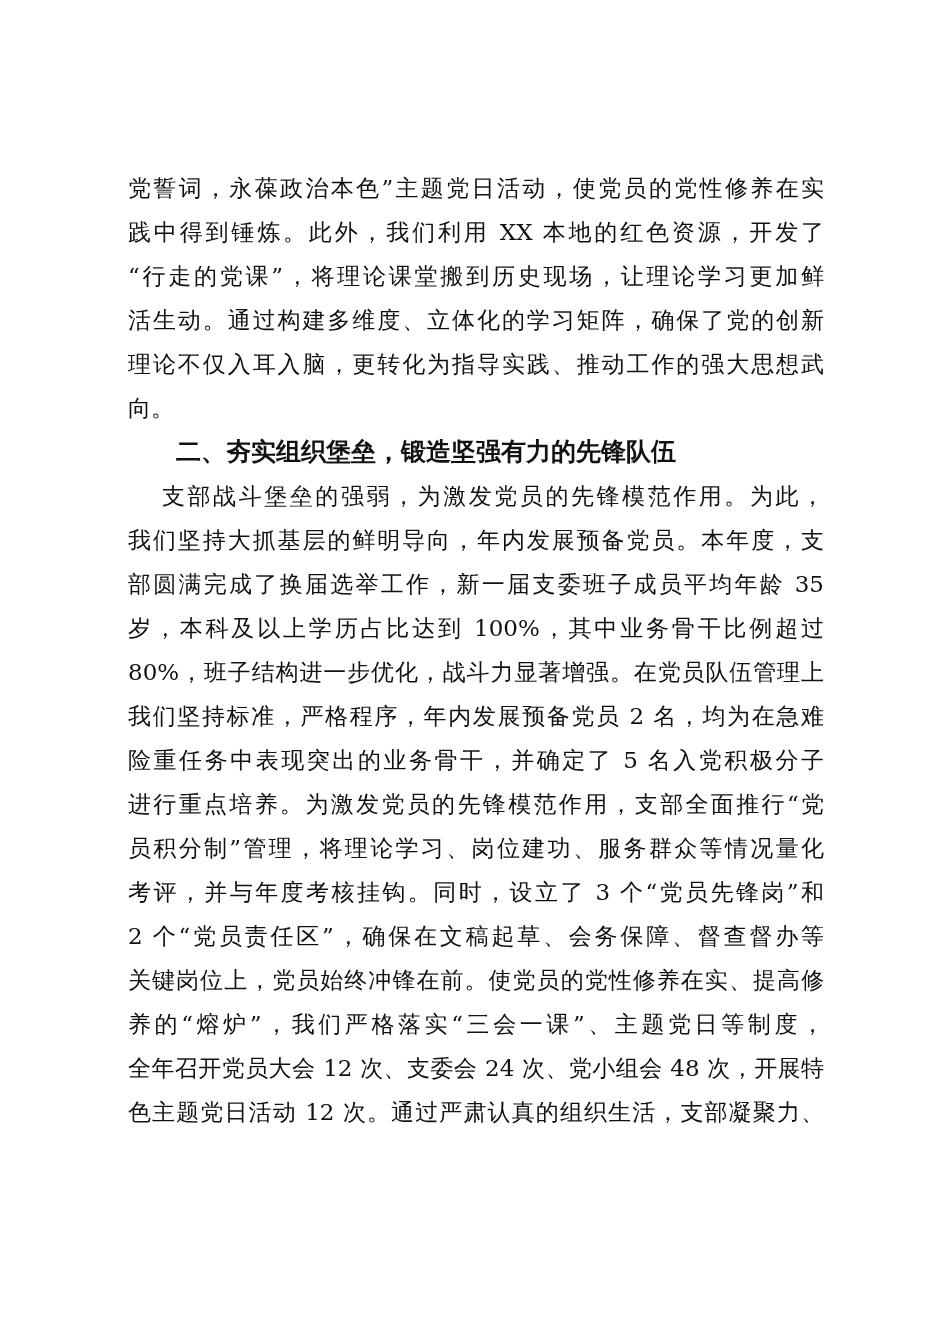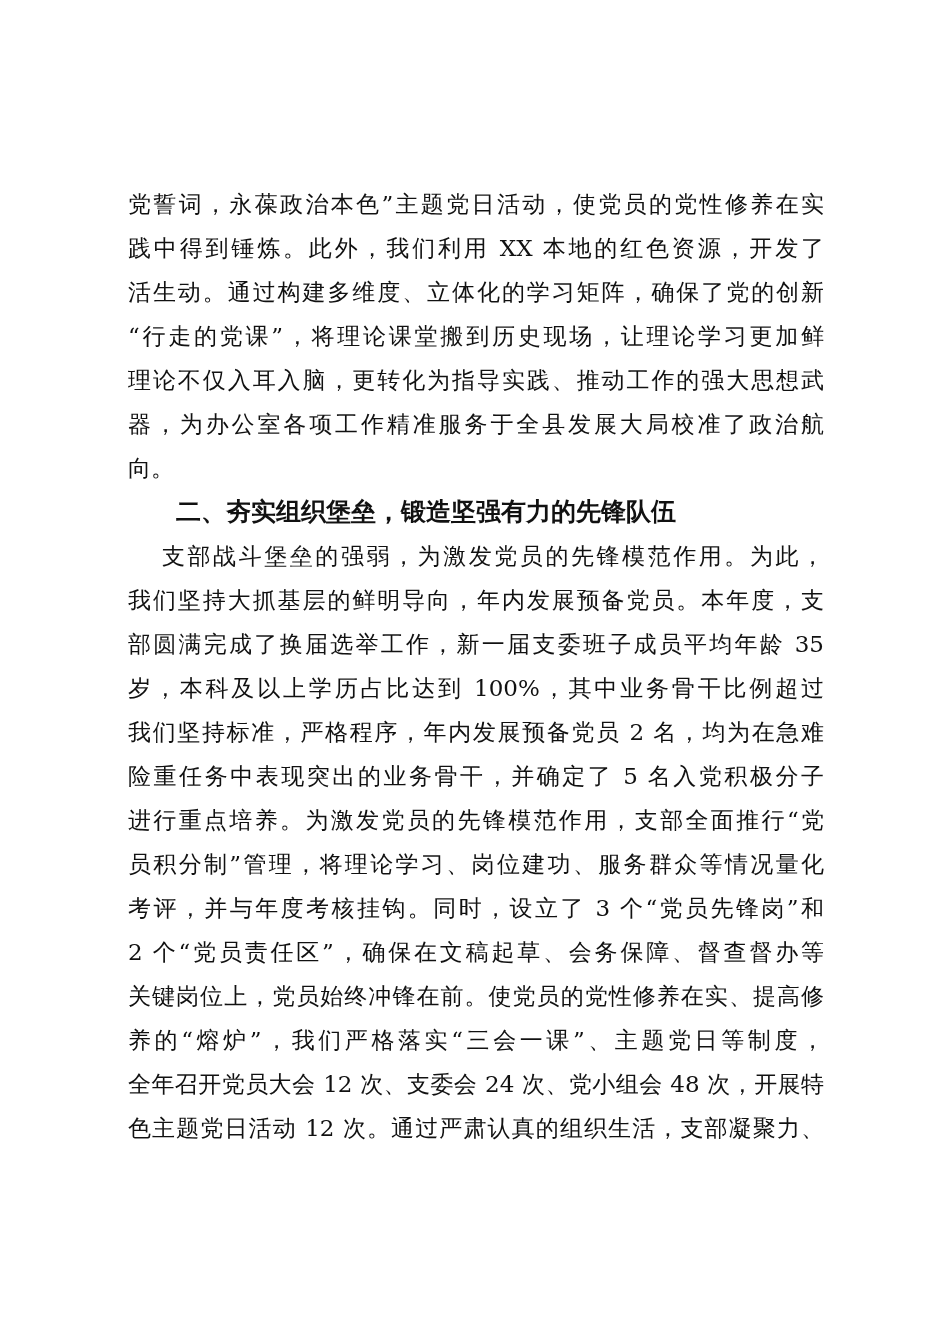--- a/index.html
+++ b/index.html
@@ -1,20 +1,20 @@
 <!DOCTYPE html>
 <html><head>
   <meta charset="utf-8">
   <style>
     html, body { margin: 0; padding: 0; background: #ffffff; }
     body { width: 950px; height: 1344px; position: relative; overflow: hidden; }
     .page {
       position: absolute;
       left: 128px;
-      top: 182px;
+      top: 166px;
       width: 696px;
       font-family: "DejaVu Serif", "Liberation Serif", serif;
       color: #111111;
       font-size: 23px;
       line-height: 44px;
     }
     .line {
       display: block;
       height: 44px;
       white-space: nowrap;
@@ -35,34 +35,34 @@
     }
     .indent { padding-left: 34px; }
   </style>
 </head>
 <body>
 
 <div class="page">
   <div>
     <span class="line">党誓词，永葆政治本色”主题党日活动，使党员的党性修养在实</span>
     <span class="line">践中得到锤炼。此外，我们利用 XX 本地的红色资源，开发了</span>
+    <span class="line">“行走的党课”，将理论课堂搬到历史现场，让理论学习更加鲜</span>
     <span class="line">活生动。通过构建多维度、立体化的学习矩阵，确保了党的创新</span>
-    <span class="line">“行走的党课”，将理论课堂搬到历史现场，让理论学习更加鲜</span>
     <span class="line">理论不仅入耳入脑，更转化为指导实践、推动工作的强大思想武</span>
-    <span class="line">器，为办公室各项工作精准服务于全县发展大局校准了政治航</span>
     <span class="line last">向。</span>
   </div>
 
   <span class="heading">二、夯实组织堡垒，锻造坚强有力的先锋队伍</span>
 
   <div>
     <span class="line indent">支部战斗堡垒的强弱，为激发党员的先锋模范作用。为此，</span>
     <span class="line">我们坚持大抓基层的鲜明导向，年内发展预备党员。本年度，支</span>
     <span class="line">部圆满完成了换届选举工作，新一届支委班子成员平均年龄 35</span>
     <span class="line">岁，本科及以上学历占比达到 100%，其中业务骨干比例超过</span>
+    <span class="line">80%，班子结构进一步优化，战斗力显著增强。在党员队伍管理上</span>
     <span class="line">我们坚持标准，严格程序，年内发展预备党员 2 名，均为在急难</span>
     <span class="line">险重任务中表现突出的业务骨干，并确定了 5 名入党积极分子</span>
     <span class="line">进行重点培养。为激发党员的先锋模范作用，支部全面推行“党</span>
     <span class="line">员积分制”管理，将理论学习、岗位建功、服务群众等情况量化</span>
     <span class="line">考评，并与年度考核挂钩。同时，设立了 3 个“党员先锋岗”和</span>
     <span class="line">2 个“党员责任区”，确保在文稿起草、会务保障、督查督办等</span>
     <span class="line">关键岗位上，党员始终冲锋在前。使党员的党性修养在实、提高修</span>
     <span class="line">养的“熔炉”，我们严格落实“三会一课”、主题党日等制度，</span>
     <span class="line">全年召开党员大会 12 次、支委会 24 次、党小组会 48 次，开展特</span>
     <span class="line">色主题党日活动 12 次。通过严肃认真的组织生活，支部凝聚力、</span>

